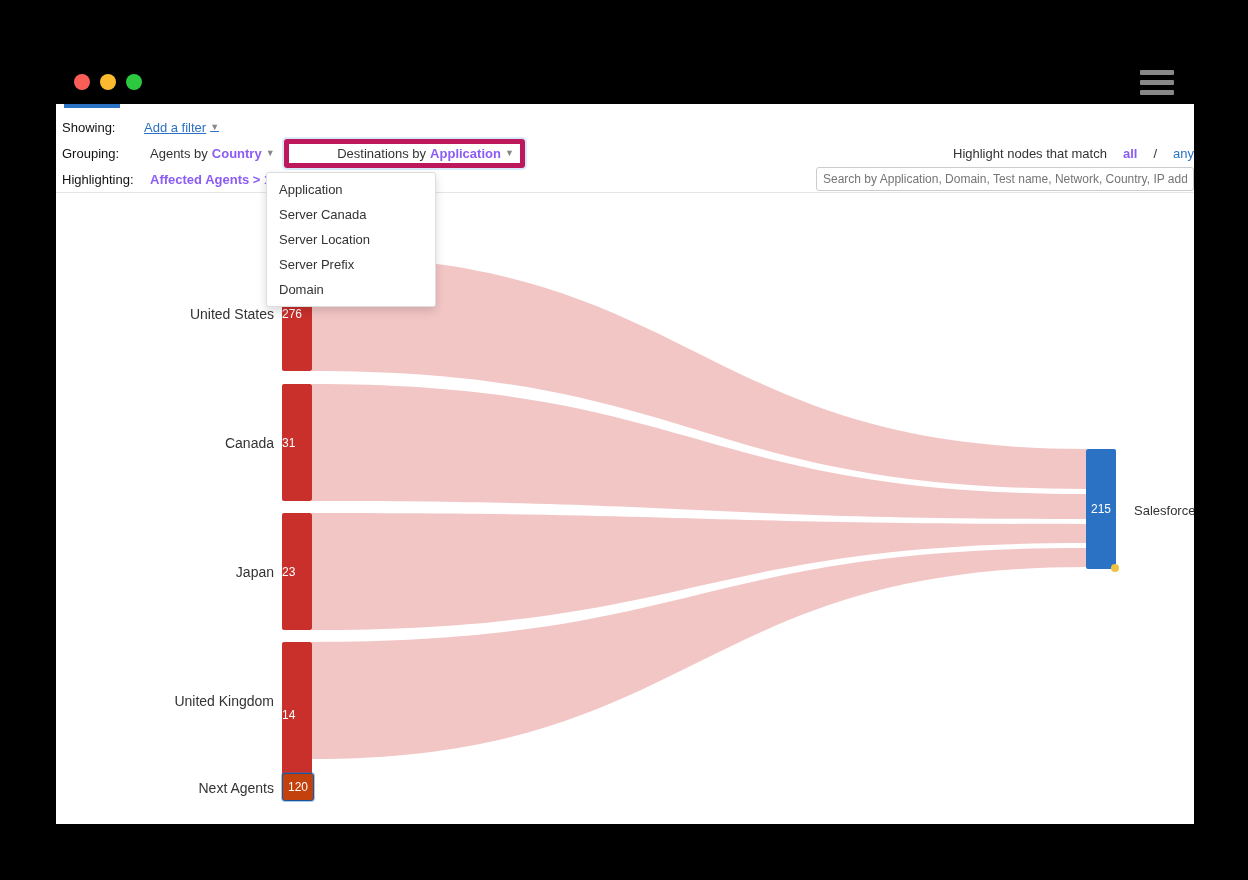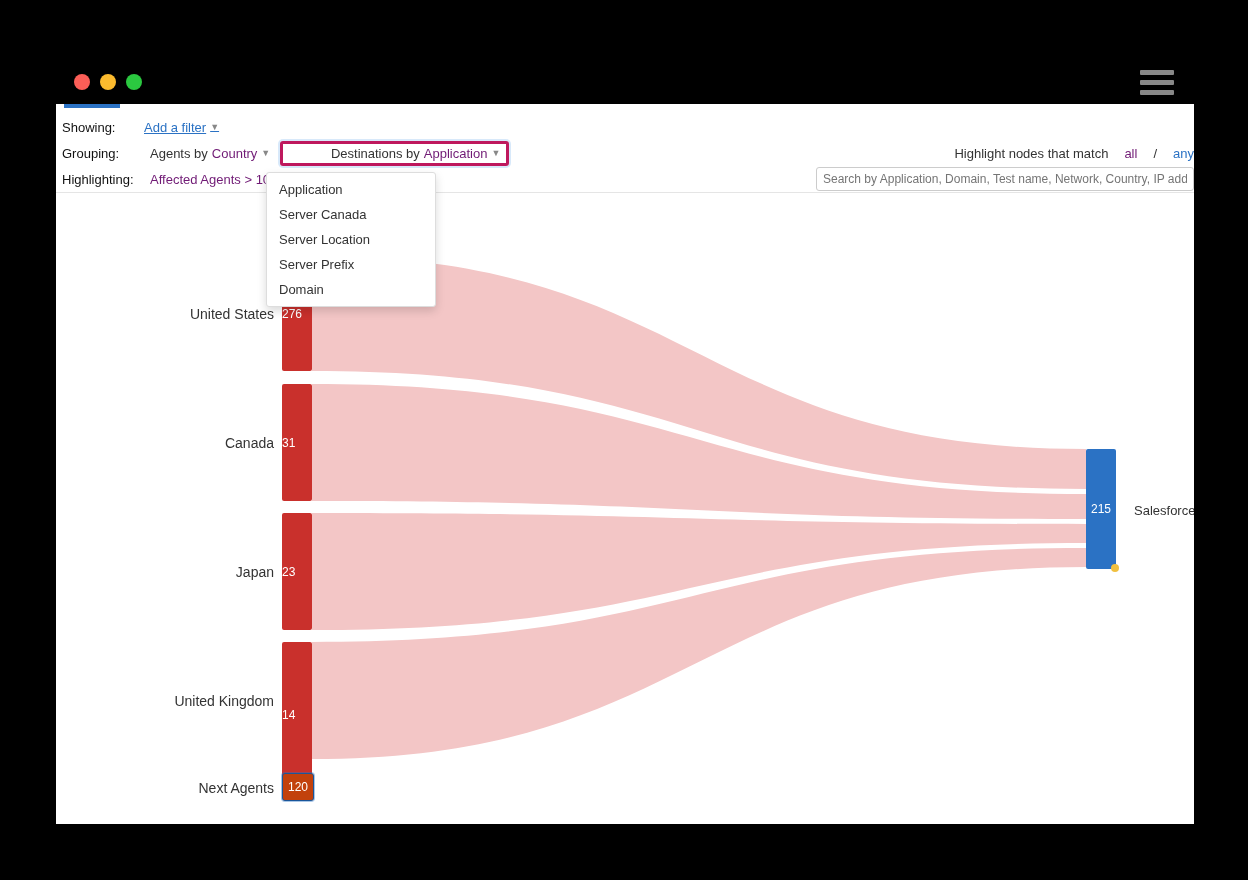--- a/index.html
+++ b/index.html
@@ -47,22 +47,22 @@
     grid-template-columns: 80px 1fr 440px;
     grid-auto-rows: 26px;
     align-items: center;
     font-size: 13px;
     gap: 0 4px;
   }
   .row-label { color:#111; padding-left:2px;}
   .linklike { color:#2b72c4; cursor:pointer; display:inline-flex; align-items:center; gap:4px;text-decoration:underline;}
   .dd { display:inline-flex; align-items:center; gap:4px; cursor:pointer; padding:2px 6px; border-radius:3px;}
   .dd .caret, .linklike .caret { font-size:9px; color:#888; }
-  .dd.active { border:3px solid #be185d; box-shadow:0 0 0 2px rgba(60,147,230,.2);padding-left:48px;}
-  .bold { font-weight:400; color:#701a75;text-align:center;}
+  .dd.active { border:5px solid #be185d; box-shadow:0 0 0 2px rgba(60,147,230,.2);padding-left:48px;}
+  .bold { font-weight:700; color:#8b5cf6;text-align:center;}
   .highlight-right {
     display:flex; align-items:center; gap:16px; justify-self:end; padding-right:0;
     white-space:nowrap;
   }
   .highlight-right .any { color:#2b72c4; cursor:pointer;}
   .search {
     grid-column: 3;
     justify-self:end;
     width: 378px;
     height: 24px;

